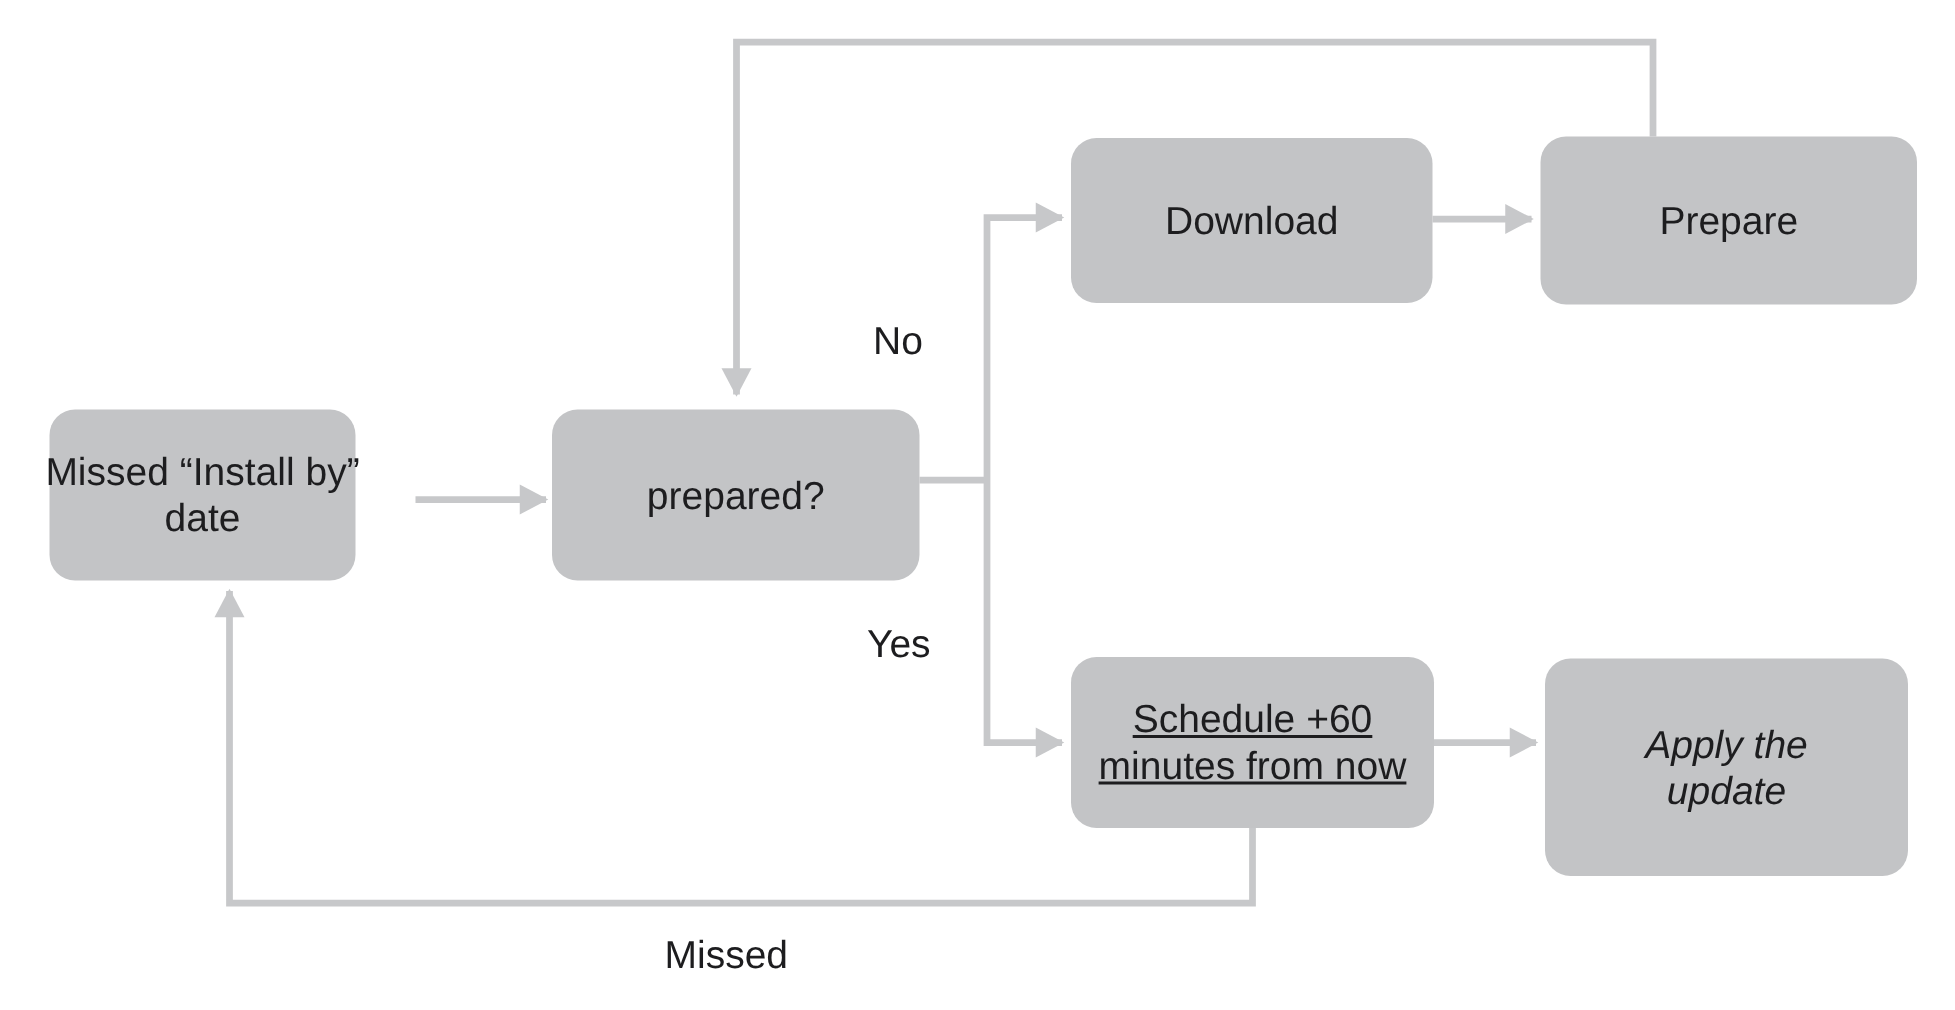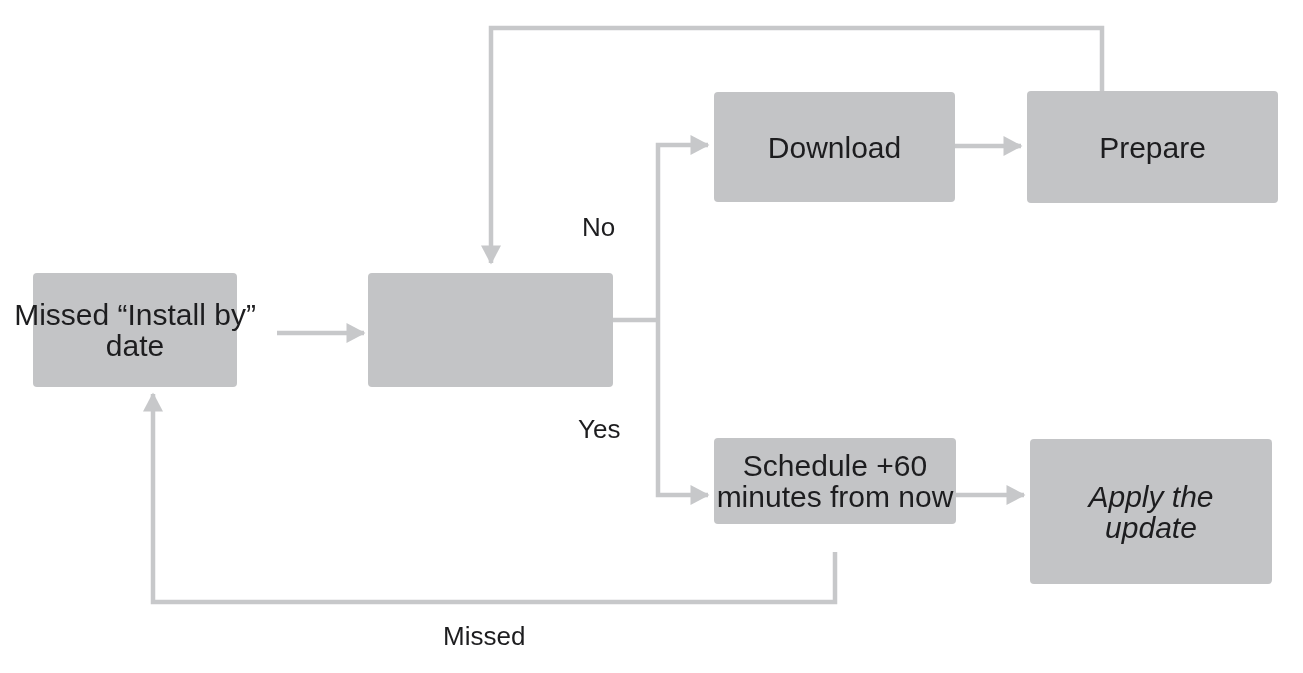--- a/index.html
+++ b/index.html
@@ -11,37 +11,37 @@
   *{margin:0;padding:0;box-sizing:border-box;}
   html,body{width:1303px;height:673px;background:var(--canvas);overflow:hidden;
     font-family:"Liberation Sans", sans-serif;}
   .stage{position:relative;width:1303px;height:673px;background:var(--canvas);}
   svg.wires{position:absolute;left:0;top:0;width:1303px;height:673px;}
   svg.wires path{stroke:var(--line);stroke-width:4.5;fill:none;}
   svg.wires .head{fill:var(--line);stroke:none;}
   .node{
     position:absolute;
     background:var(--box-fill);
-    border-radius:4px;
+    border-radius:17px;
     display:flex;flex-direction:column;justify-content:center;align-items:center;
-    color:var(--text);font-size:30px;line-height:31px;text-align:center;
+    color:var(--text);font-size:26px;line-height:31px;text-align:center;
     padding:0 10px;
   }
   .node span{display:block;white-space:nowrap;}
   .edge-label{
     position:absolute;color:var(--text);font-size:26px;line-height:32px;
     white-space:nowrap;
   }
   .edge-label.ra{text-align:left;}
   
   #n-missed   {left:33px;  top:273px; width:204px; height:114px;}
   #n-prepared {left:368px; top:273px; width:245px; height:114px;}
   #n-download {left:714px; top:92px;  width:241px; height:110px;}
   #n-prepare  {left:1027px;top:91px;  width:251px; height:112px;}
-  #n-schedule {left:714px; top:438px; width:242px; height:86px;}
+  #n-schedule {left:714px; top:438px; width:242px; height:114px;text-decoration:underline;}
   #n-apply    {left:1030px;top:439px; width:242px; height:145px;font-style:italic;}
   #lbl-no     {left:582px; top:211px; width:64px;}
   #lbl-yes    {left:578px; top:413px; width:68px;}
   #lbl-missed {left:443px; top:620px;}
 </style>
 </head>
 <body>
 
 <div class="stage">
 
@@ -61,20 +61,21 @@
     <path d="M1102,91 L1102,28 L491,28 L491,263" marker-end="url(#arrow)"></path>
     <path d="M835,552 L835,602 L153,602 L153,394" marker-end="url(#arrow)"></path>
   </svg>
 
   <div class="node" id="n-missed">
     <span>Missed “Install by”</span>
     <span>date</span>
   </div>
 
   <div class="node" id="n-prepared">
+    <span>prepared?</span>
   </div>
 
   <div class="node" id="n-download">
     <span>Download</span>
   </div>
 
   <div class="node" id="n-prepare">
     <span>Prepare</span>
   </div>
 

